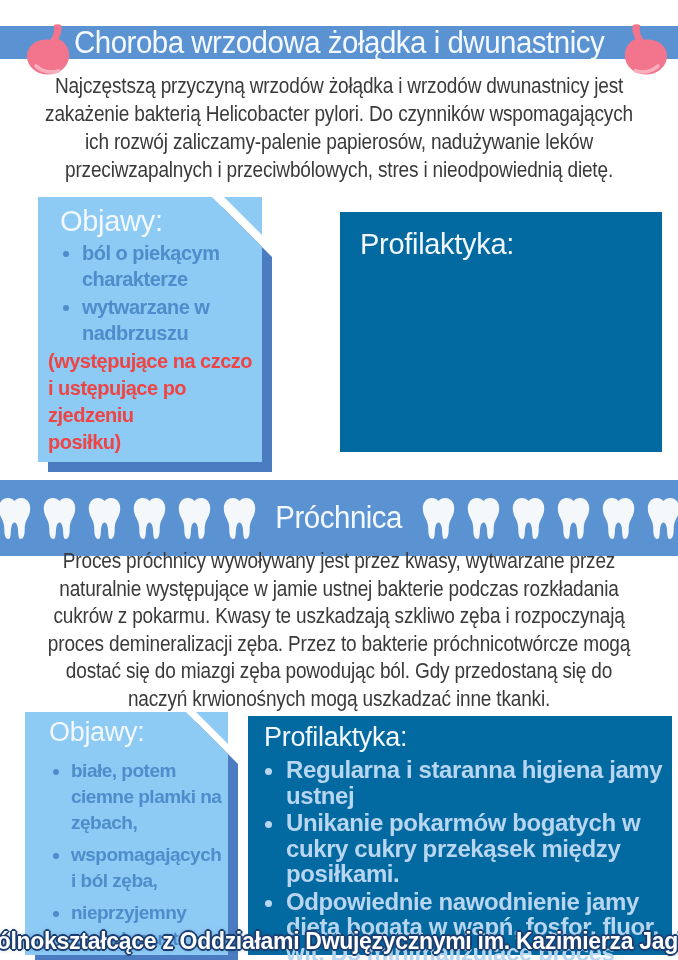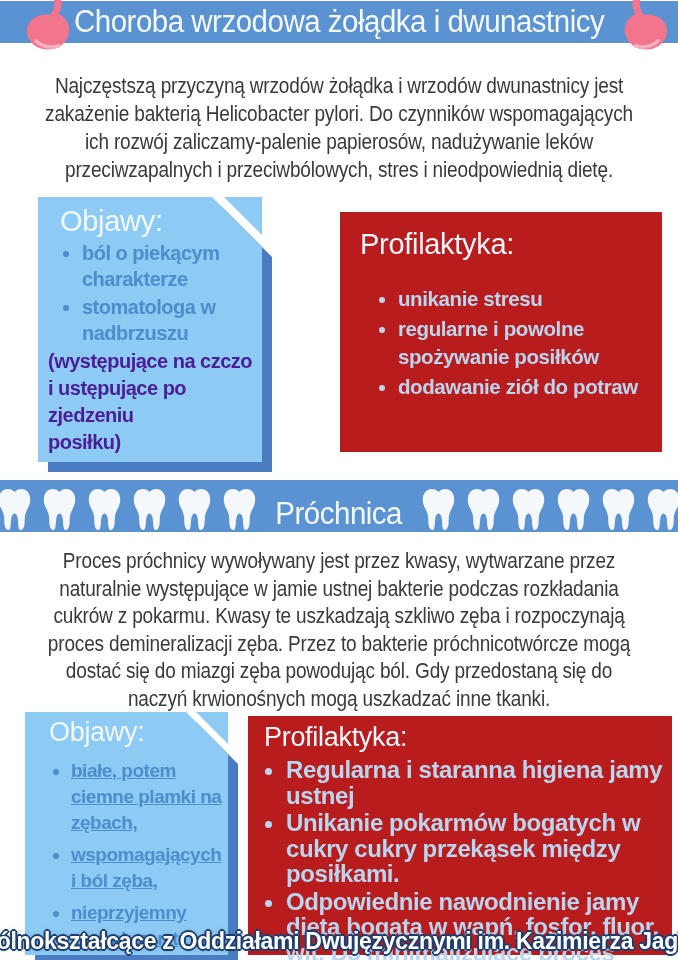--- a/index.html
+++ b/index.html
@@ -7,22 +7,22 @@
   body {
     position:relative; overflow:hidden; background:#ffffff;
     font-family:"Liberation Sans", sans-serif;
   }
 
   
   .bar {
     position:absolute; left:0; width:678px; background:#5b92d2;
     display:flex; align-items:center; justify-content:center;
   }
-  .bar-ulcer { top:1px; height:42px; }
-  .bar-caries { top:480px; height:52px;align-items:flex-end; }
+  .bar-ulcer { top:26px; height:33px; }
+  .bar-caries { top:480px; height:76px; }
   .bar-title {
     color:#f4f9fe; font-size:31px; font-weight:400; letter-spacing:-0.5px;
     transform:scaleX(0.95); white-space:nowrap;
   }
   .stomach { position:absolute; top:-2px; width:58px; height:56px; }
   .stomach.left  { left:22px; }
   .stomach.right { right:6px; transform:scaleX(-1); }
 
   .teeth-row { display:flex; gap:8px; align-items:center; margin:0 14px; }
   .teeth-row svg { width:37px; height:45px; }
@@ -52,52 +52,52 @@
   .box-objawy1 .face { clip-path:polygon(0 0, calc(100% - 50px) 0, 100% 50px, 100% 100%, 0 100%); }
   .box-objawy1 .fold { right:0; width:38px; height:38px;
     background:#8dcaf4; clip-path:polygon(0 0, 100% 100%, 100% 0); }
 
   .box-objawy2 { left:25px; top:712px; width:203px; height:243px; }
   .box-objawy2 .shadow,
   .box-objawy2 .face { clip-path:polygon(0 0, calc(100% - 42px) 0, 100% 42px, 100% 100%, 0 100%); }
   .box-objawy2 .fold { right:0; width:32px; height:32px;
     background:#8dcaf4; clip-path:polygon(0 0, 100% 100%, 100% 0); }
 
-  .bluebox { position:absolute; background:#b91c1c; }
+  .bluebox { position:absolute; background:#0369a1; }
   .box-prof1 { left:340px; top:212px; width:322px; height:240px; }
   .box-prof2 { left:248px; top:716px; width:424px; height:239px; }
 
   .box-title {
     color:#f2f8fd; font-size:29px; font-weight:400; letter-spacing:-0.3px;
   }
   .box-objawy1 .box-title { padding:8px 0 0 22px; }
   .box-objawy2 .box-title { padding:5px 0 0 24px; font-size:27px; }
   .box-prof1   .box-title { padding:16px 0 0 20px; }
   .box-prof2   .box-title { padding:6px 0 0 16px; font-size:27px; }
 
   ul.bullets { list-style:disc; }
   ul.bullets li { margin-bottom:2px; }
 
   .box-objawy1 ul.bullets {
     margin:2px 8px 0 44px; color:#4e8ccb;
     font-size:20px; font-weight:bold; line-height:26px; letter-spacing:-0.5px;
   }
   .box-objawy1 .note {
-    margin:2px 6px 0 10px; color:#4c1d95; white-space:pre-line;
+    margin:2px 6px 0 10px; color:#ef4444; white-space:pre-line;
     font-size:20px; font-weight:bold; line-height:27px; letter-spacing:-0.5px;
   }
   .box-prof1 ul.bullets {
     margin:24px 10px 0 58px; color:#b9d6f0;
     font-size:20.5px; font-weight:bold; line-height:28px; letter-spacing:-0.4px;
   }
   .box-objawy2 ul.bullets {
     margin:10px 6px 0 46px; color:#4e8ccb;
     font-size:19px; font-weight:bold; line-height:26px; letter-spacing:-0.5px;
   }
-  .box-objawy2 ul.bullets li { margin-bottom:6px;text-decoration:underline; }
+  .box-objawy2 ul.bullets li { margin-bottom:6px; }
   .box-prof2 ul.bullets {
     margin:4px 4px 0 38px; color:#b9d6f0;
     font-size:24px; font-weight:bold; line-height:25.5px; letter-spacing:-0.4px;
   }
   .box-prof2 ul.bullets li { margin-bottom:2px; }
 
   
   .footer {
     position:absolute; top:928px; left:50%; transform:translateX(-50%);
     white-space:nowrap; z-index:10;
@@ -129,35 +129,30 @@
 przeciwzapalnych i przeciwbólowych, stres i nieodpowiednią dietę.</div>
 
 <div class="notebox box-objawy1">
   <div class="shadow"></div>
   <div class="face"></div>
   <div class="fold"></div>
   <div class="content">
     <div class="box-title">Objawy:</div>
     <ul class="bullets">
         <li>ból o piekącym charakterze</li>
-        <li>stomatologa w nadbrzuszu</li>
+        <li>wytwarzane w nadbrzuszu</li>
       </ul>
     <div class="note">(występujące na czczo
 i ustępujące po zjedzeniu
 posiłku)</div>
   </div>
 </div>
 
 <div class="bluebox box-prof1">
   <div class="box-title">Profilaktyka:</div>
-  <ul class="bullets">
-      <li>unikanie stresu</li>
-      <li>regularne i powolne spożywanie posiłków</li>
-      <li>dodawanie ziół do potraw</li>
-    </ul>
 </div>
 
 <div class="bar bar-caries">
   <div class="teeth-row">
       <svg viewBox="0 0 36 44" xmlns="http://www.w3.org/2000/svg">
     <path fill="#f5f8fb" d="M18 5 C15 1 8 1 5 5 C2 9 2 14 4 19 C6 23 8 26 8 32 C8 38 9 42 12 42 C15 42 14 34 15 30 C15.6 27.5 17 26 18 26 C19 26 20.4 27.5 21 30 C22 34 21 42 24 42 C27 42 28 38 28 32 C28 26 30 23 32 19 C34 14 34 9 31 5 C28 1 21 1 18 5 Z"></path>
   </svg>
       <svg viewBox="0 0 36 44" xmlns="http://www.w3.org/2000/svg">
     <path fill="#f5f8fb" d="M18 5 C15 1 8 1 5 5 C2 9 2 14 4 19 C6 23 8 26 8 32 C8 38 9 42 12 42 C15 42 14 34 15 30 C15.6 27.5 17 26 18 26 C19 26 20.4 27.5 21 30 C22 34 21 42 24 42 C27 42 28 38 28 32 C28 26 30 23 32 19 C34 14 34 9 31 5 C28 1 21 1 18 5 Z"></path>
   </svg>

